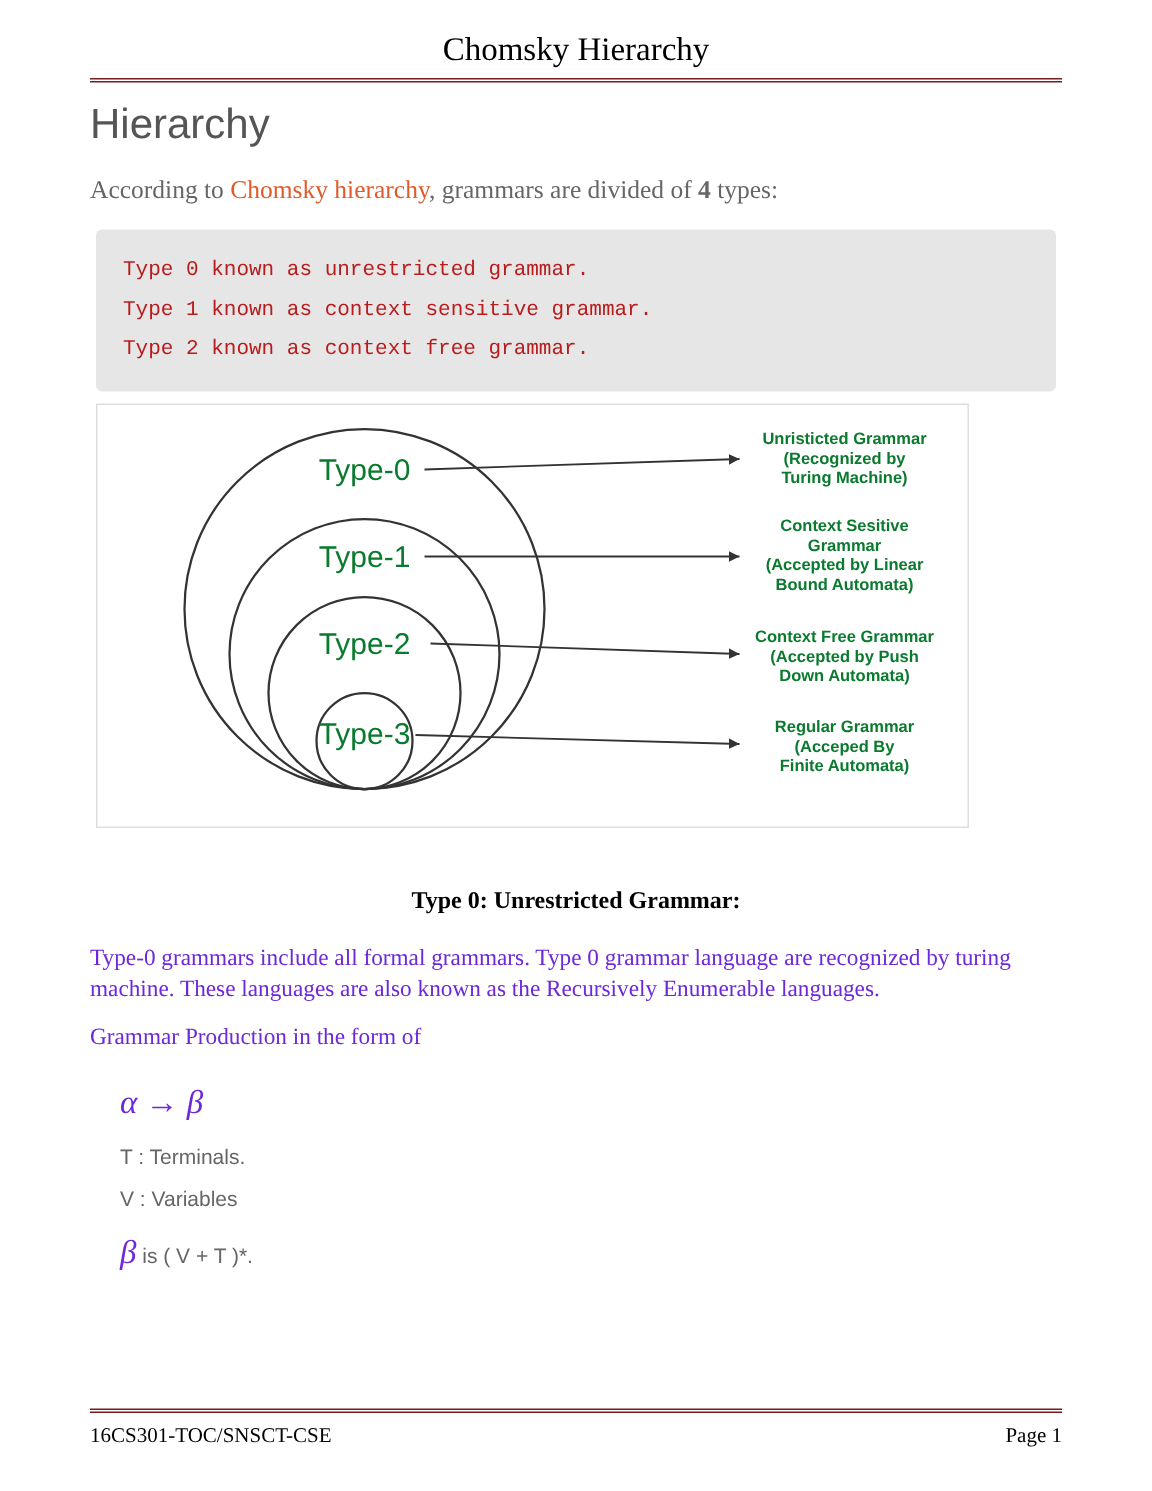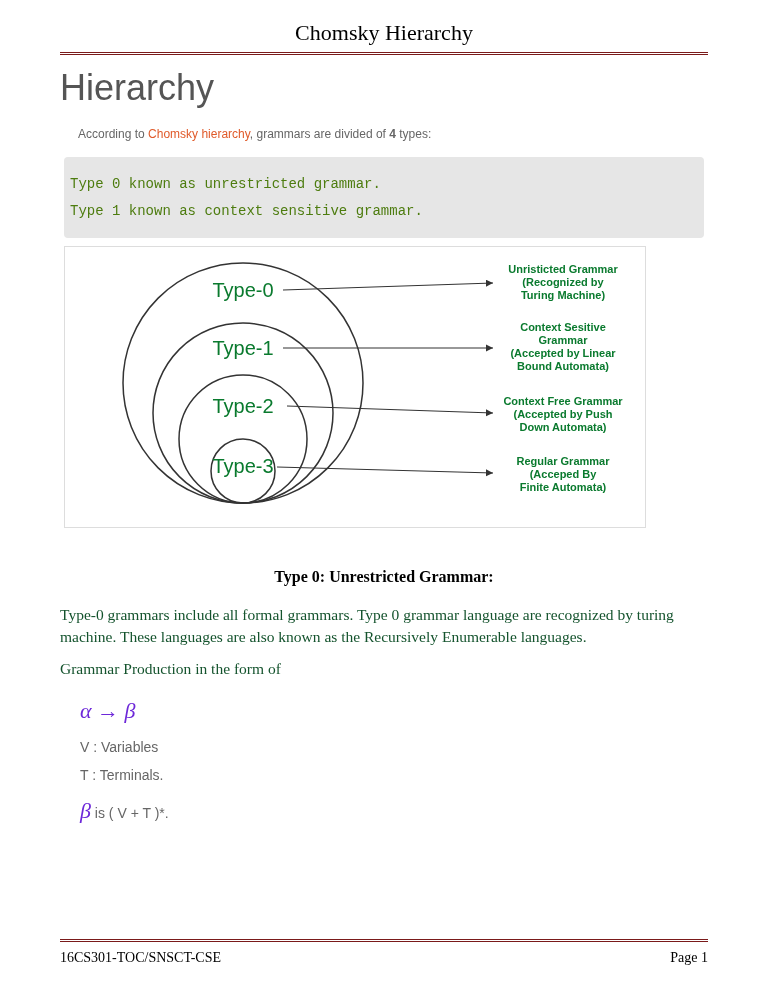--- a/index.html
+++ b/index.html
@@ -26,40 +26,40 @@
     padding-bottom: 2px;
   }
   .double-rule {
     border: none;
     border-top: 3px double #7a1a1a;
     margin: 0 0 12px 0;
     height: 0;
   }
   .section-heading {
     font-family: Arial, Helvetica, sans-serif;
-    font-size: 36px;
+    font-size: 28px;
     color: #555;
     font-weight: 400;
     margin: 10px 0 18px 0;
   }
   .intro {
-    font-family: Liberation Sans, sans-serif;
-    font-size: 12px;
+    font-family: Liberation Serif, serif;
+    font-size: 17px;
     color: #666;
-    margin: 0 0 16px 18px;
+    margin: 0 0 16px 0;
   }
   .intro .highlight { color: #e05a2a; }
   .intro .bold { font-weight: 700; }
   .code-box {
     background: #e6e6e6;
     border-radius: 4px;
-    padding: 14px 6px;
+    padding: 14px 18px;
     font-family: "Courier New", monospace;
     font-size: 14px;
-    color: #4d7c0f;
+    color: #b91c1c;
     line-height: 1.9;
     margin: 0 4px 8px 4px;
   }
   .diagram-box {
     border: 1px solid #ddd;
     background: #fff;
     padding: 8px;
     margin: 0 4px 20px 4px;
     width: 582px;
     box-sizing: border-box;
@@ -68,21 +68,21 @@
     font-family: "Times New Roman", serif;
     font-weight: 700;
     font-size: 16px;
     margin: 40px 0 18px 0;
     color: #000;
     text-align: center;
   }
   .body-text {
     font-family: "Times New Roman", serif;
     font-size: 15.5px;
-    color: #14532d;
+    color: #6d28d9;
     line-height: 1.4;
     margin: 0 0 10px 0;
   }
   .formula-block {
     font-family: Arial, Helvetica, sans-serif;
     font-size: 14px;
     color: #666;
     margin: 10px 0 0 20px;
     line-height: 2.0;
   }
@@ -125,20 +125,21 @@
 
   <div class="section-heading">Hierarchy</div>
 
   <p class="intro">
     <span>According to </span><span class="highlight">Chomsky hierarchy</span><span>, grammars are divided of </span><span class="bold">4</span><span> types:</span>
   </p>
 
   <div class="code-box">
     <div>Type 0 known as unrestricted grammar.</div>
     <div>Type 1 known as context sensitive grammar.</div>
+    <div>Type 2 known as context free grammar.</div>
   </div>
 
   <div class="diagram-box">
     <svg width="564" height="260">
 
       <circle cx="170" cy="128" r="120" fill="none" stroke="#333" stroke-width="1.5"></circle>
       <circle cx="170" cy="158" r="90" fill="none" stroke="#333" stroke-width="1.5"></circle>
       <circle cx="170" cy="184" r="64" fill="none" stroke="#333" stroke-width="1.5"></circle>
       <circle cx="170" cy="216" r="32" fill="none" stroke="#333" stroke-width="1.5"></circle>
 
@@ -175,22 +176,22 @@
       <text x="490" y="236" text-anchor="middle" class="desc-text">Finite Automata)</text>
     </svg>
   </div>
 
   <div class="subheading">Type 0: Unrestricted Grammar:</div>
   <p class="body-text">Type-0 grammars include all formal grammars. Type 0 grammar language are recognized by turing machine. These languages are also known as the Recursively Enumerable languages.</p>
   <p class="body-text">Grammar Production in the form of</p>
 
   <div class="formula-block">
     <div class="big-italic">α → β</div>
+    <div>T : Terminals.</div>
     <div>V : Variables</div>
-    <div>T : Terminals.</div>
     <div>
       <span class="big-italic">β</span><span> is ( V + T )*.</span>
     </div>
   </div>
 
   <div class="footer">
     <hr class="footer-rule">
     <div class="footer-row">
       <span>16CS301-TOC/SNSCT-CSE</span>
       <span>Page 1</span>

